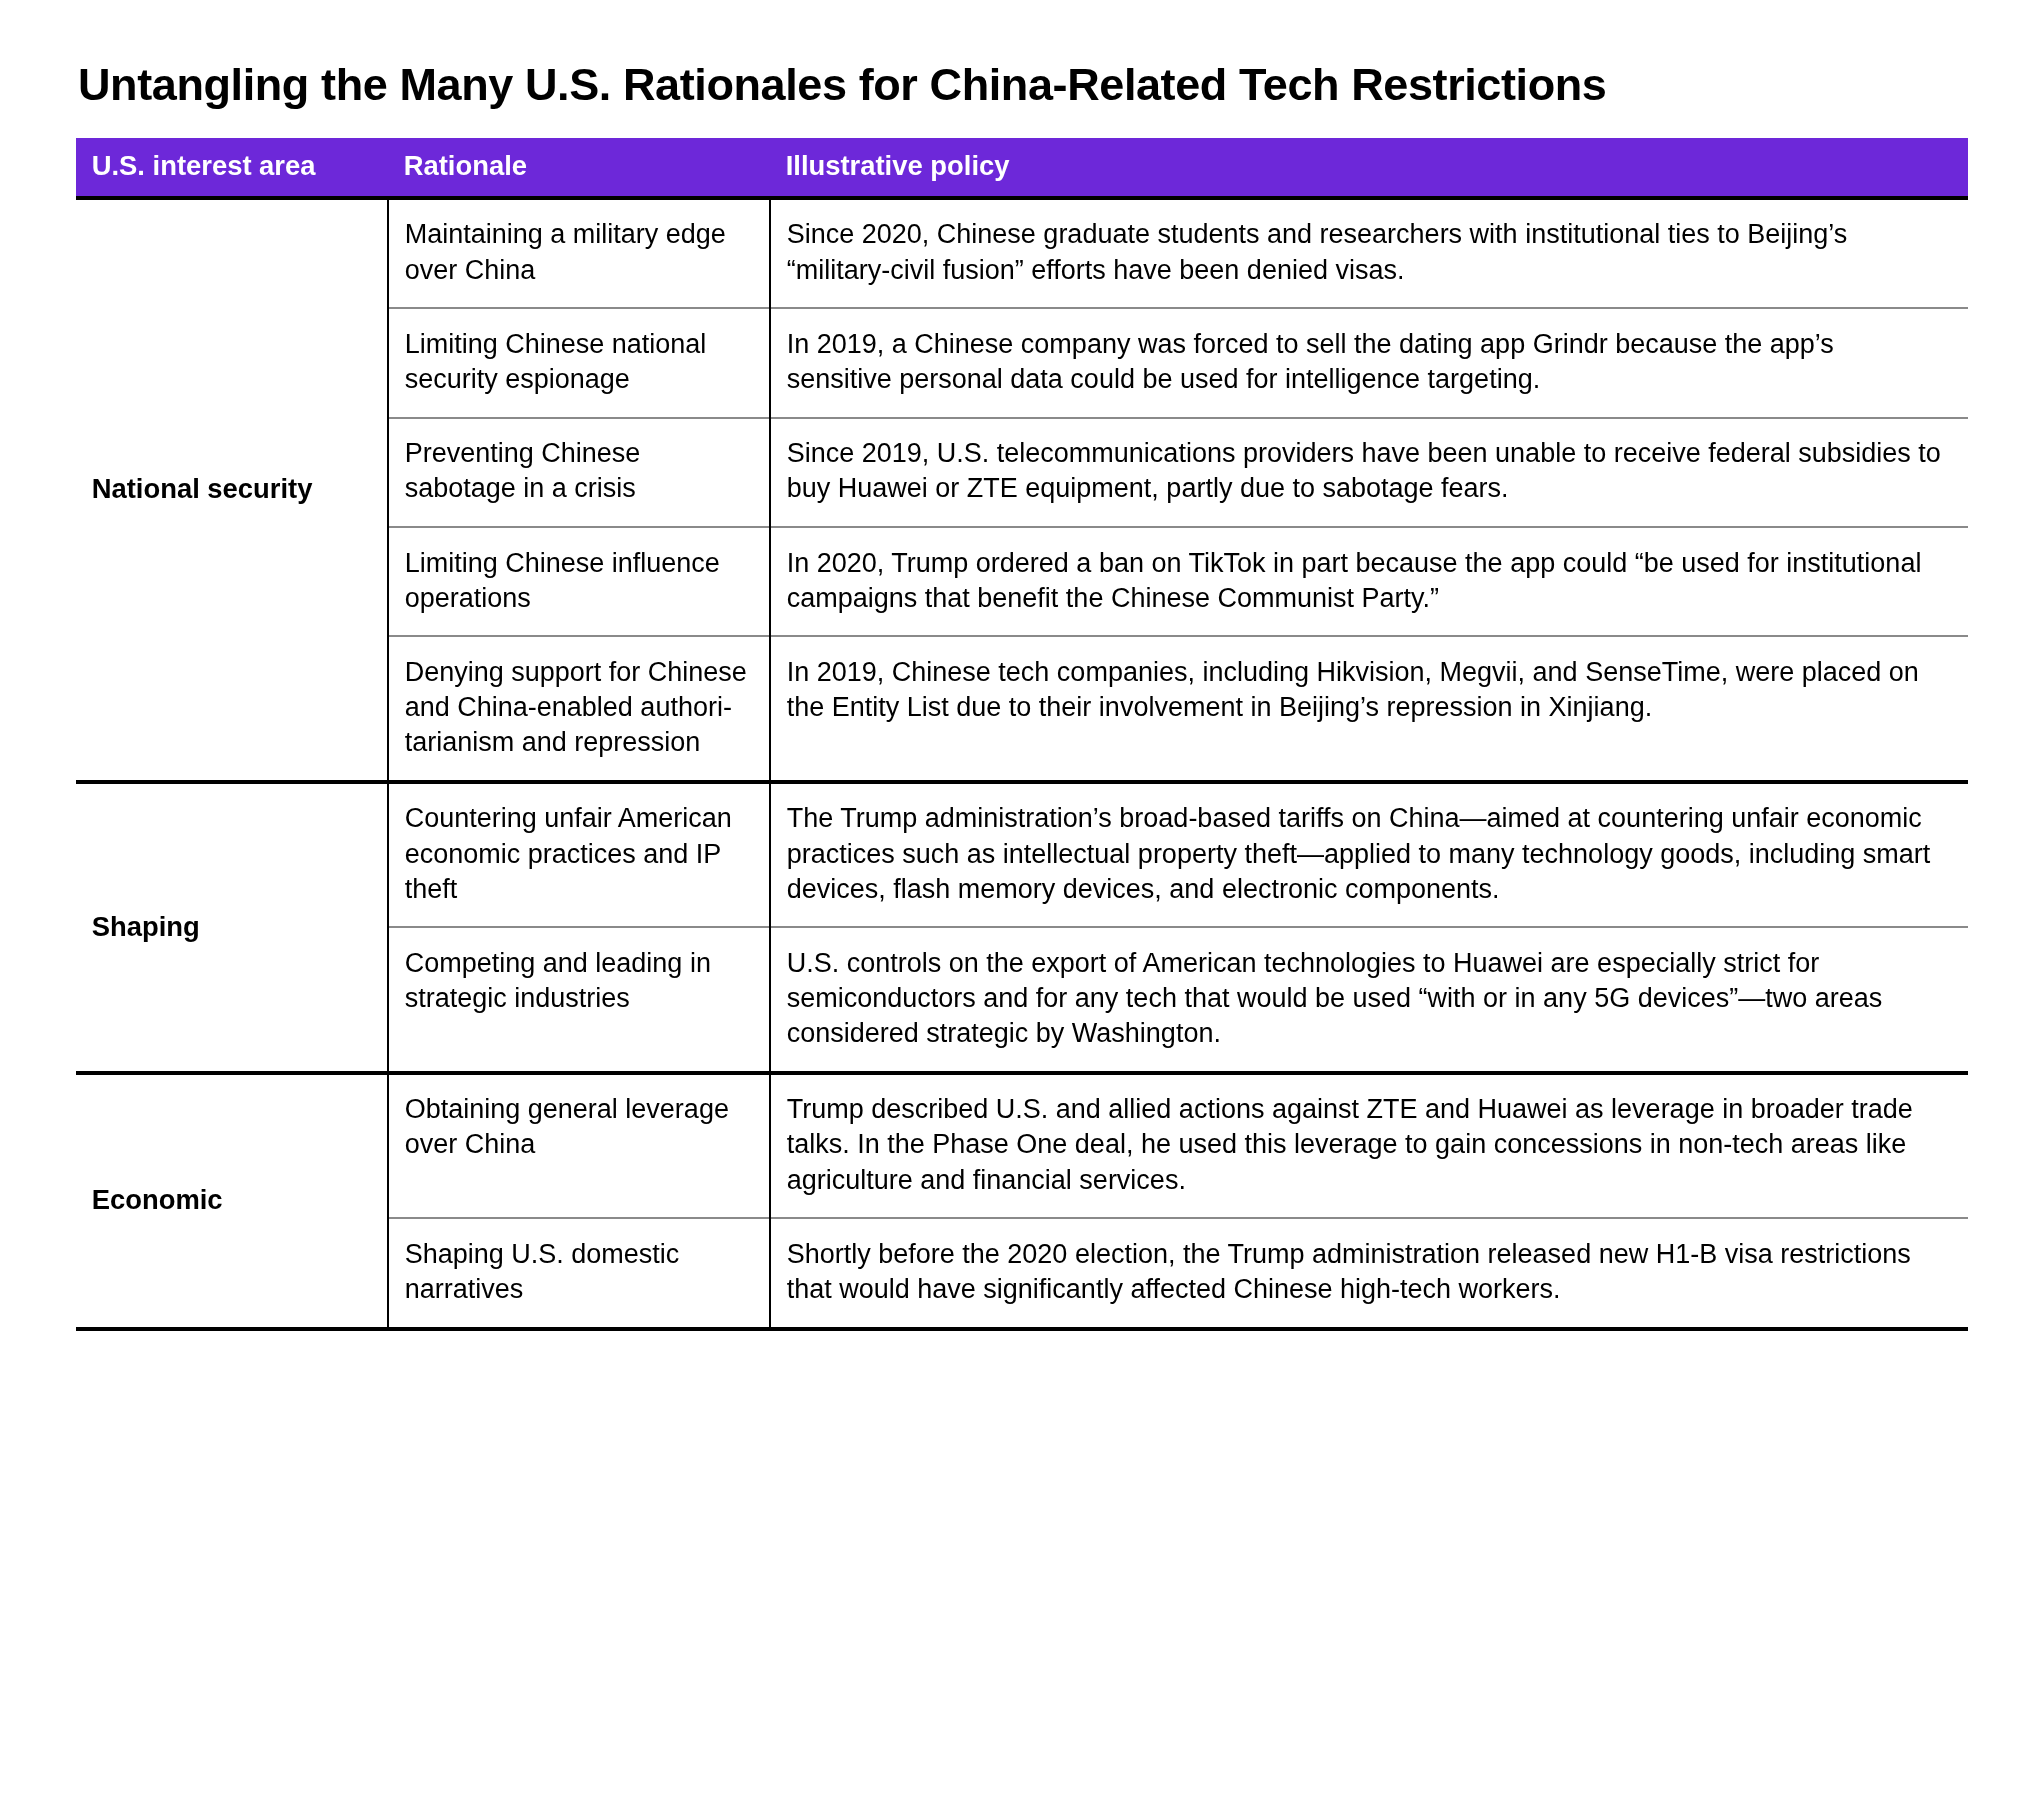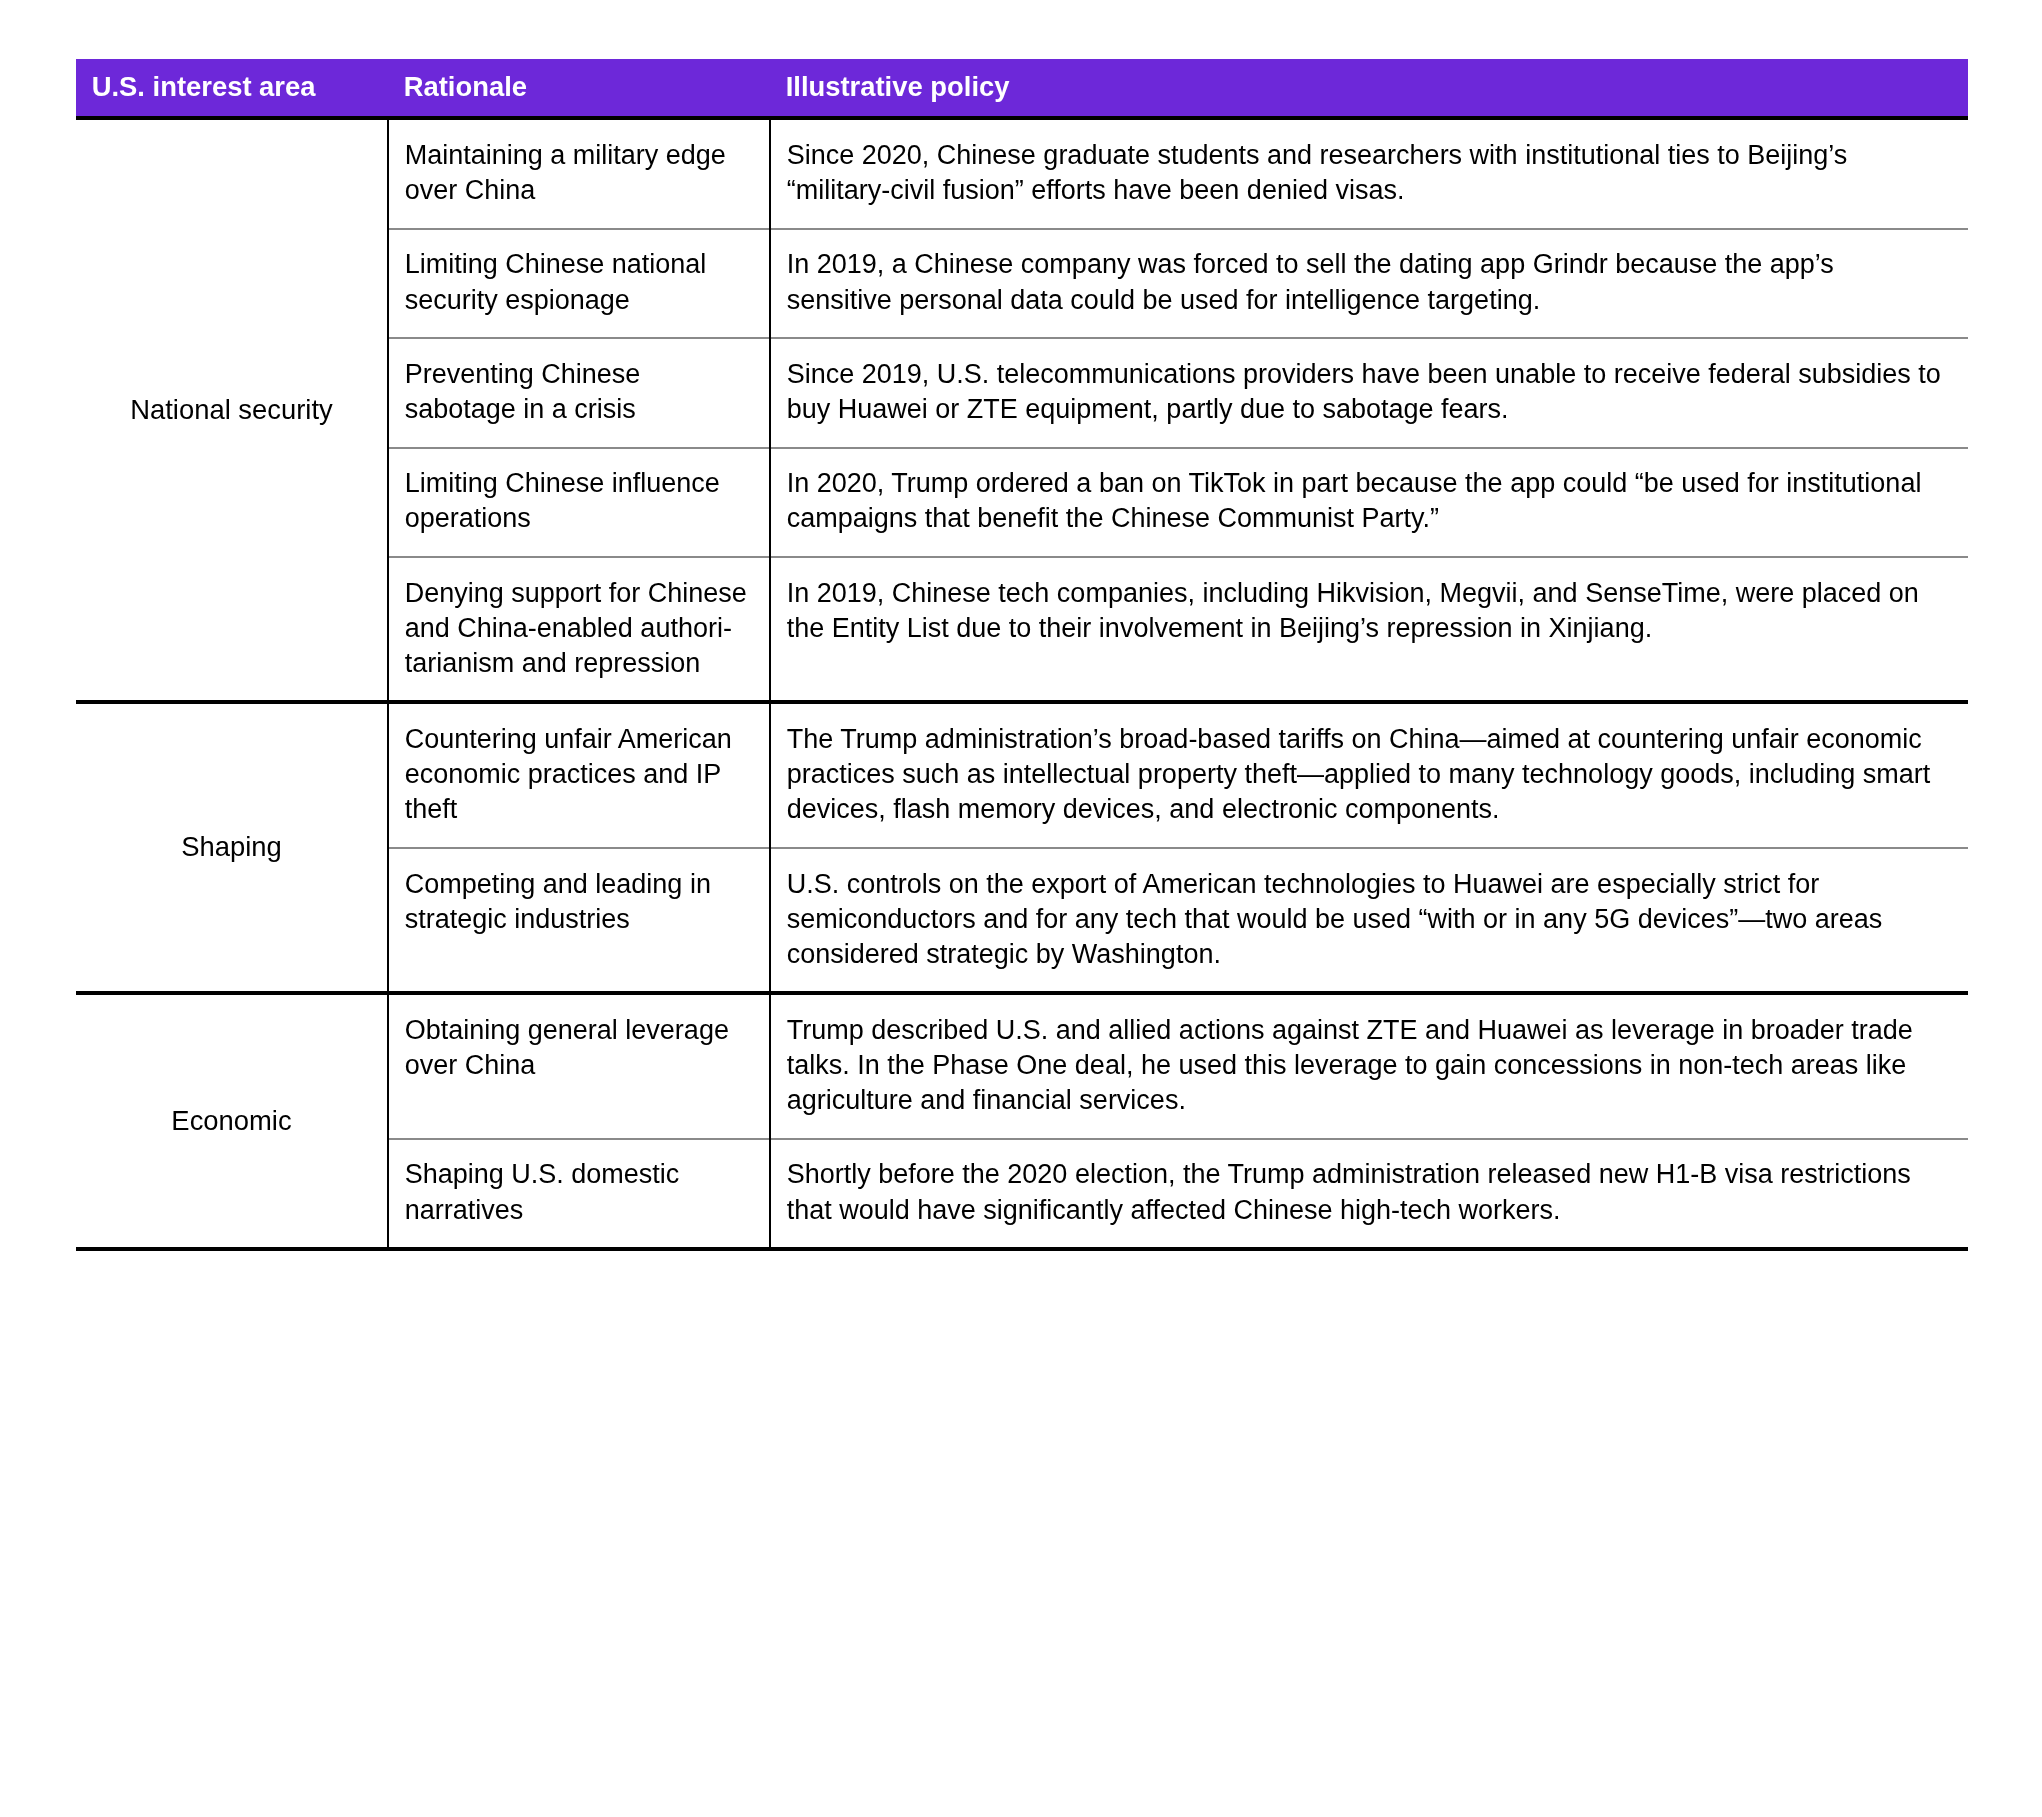--- a/index.html
+++ b/index.html
@@ -53,26 +53,25 @@
   col.c-policy { width: 1198px; }
 
   td {
     vertical-align: top;
     font-size: 27px;
     line-height: 1.3;
     padding: 17.6px 15.7px 19.6px 15.7px;
     color: #000000;
   }
   td.area {
-    font-weight: normal;
+    font-weight: bold;
     vertical-align: middle;
     font-size: 27.4px;
     padding-left: 15.7px;
     border-right: 2px solid #000;
-    text-align: center;
   }
   td.rationale {
     border-right: 2px solid #000;
   }
   td.policy {
     padding-right: 23.5px;
   }
   tr.inner td.rationale,
   tr.inner td.policy {
     border-top: 2px solid #8a8a8a;
@@ -88,20 +87,21 @@
     width: 1892px;
     height: 0;
     margin-top: 0;
   }
 </style>
 </head>
 <body>
 
 <div class="page">
 
+  <div class="table-title">Untangling the Many U.S. Rationales for China-Related Tech Restrictions</div>
 
   <table class="t5">
     <colgroup>
       <col class="c-area">
       <col class="c-rationale">
       <col class="c-policy">
     </colgroup>
     <thead>
       <tr>
         <th>U.S. interest area</th>

